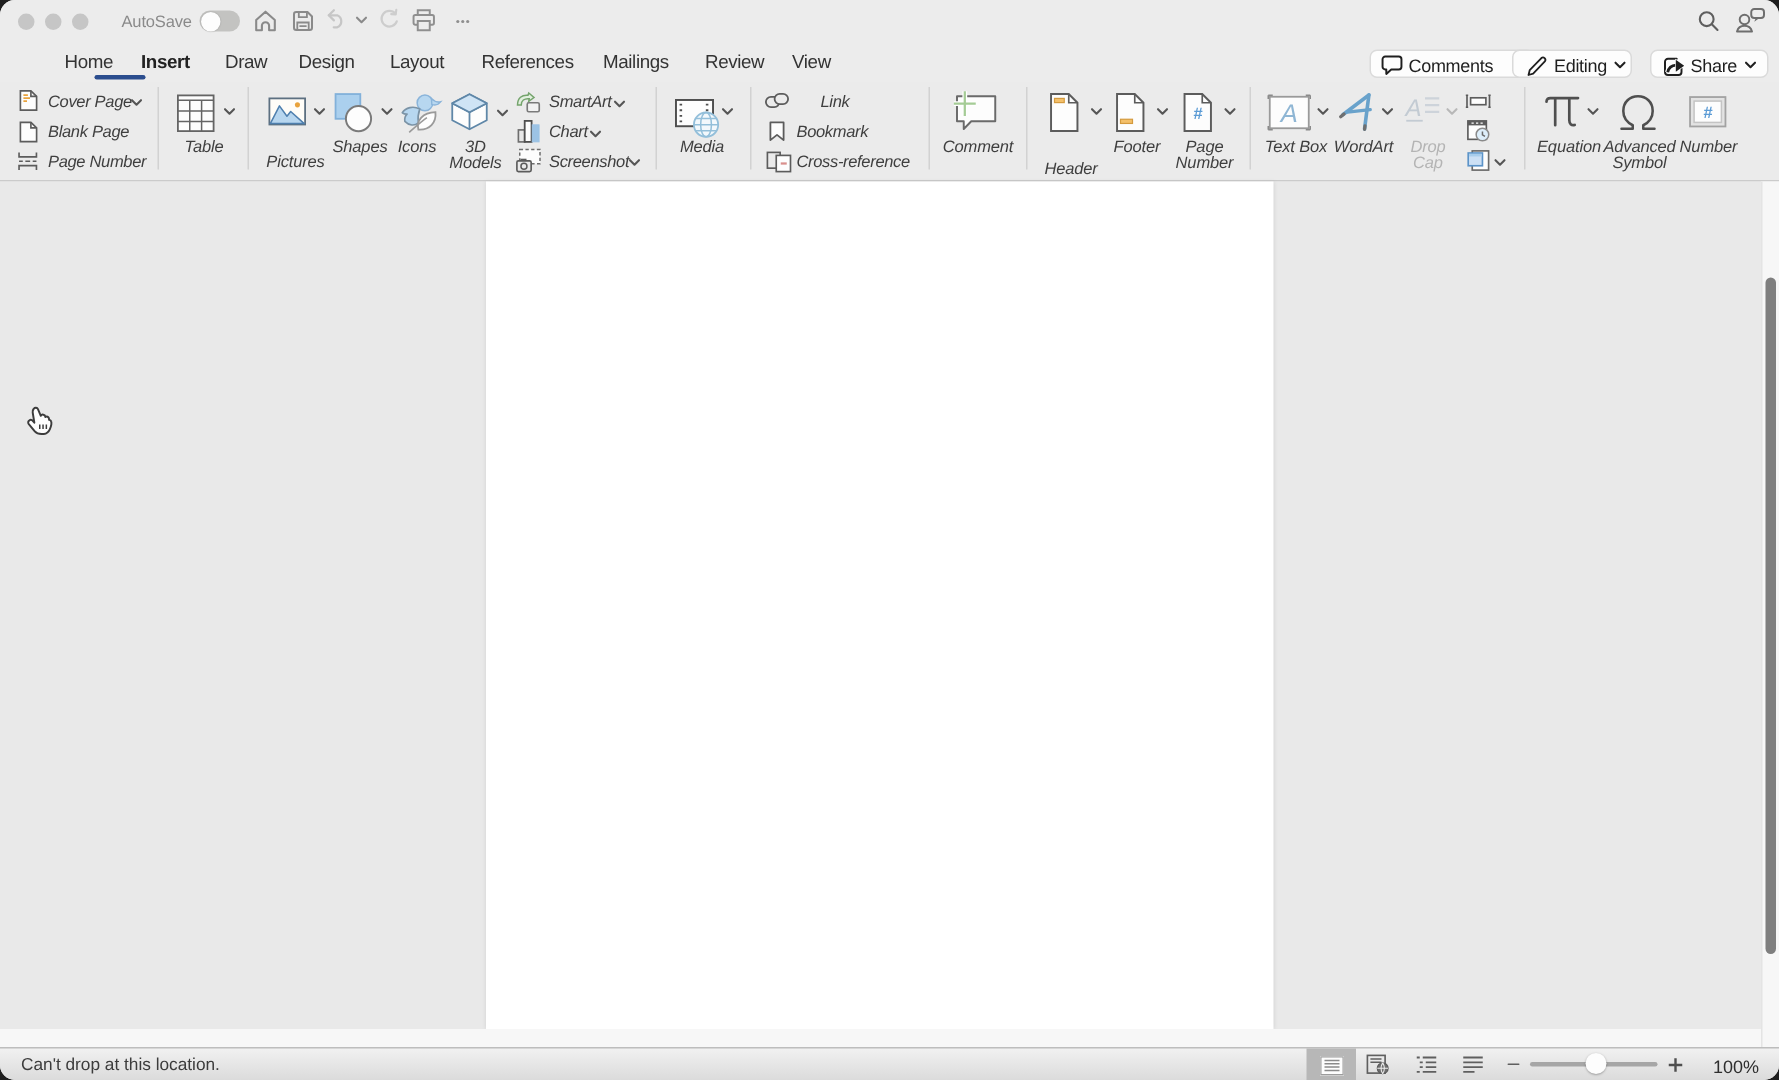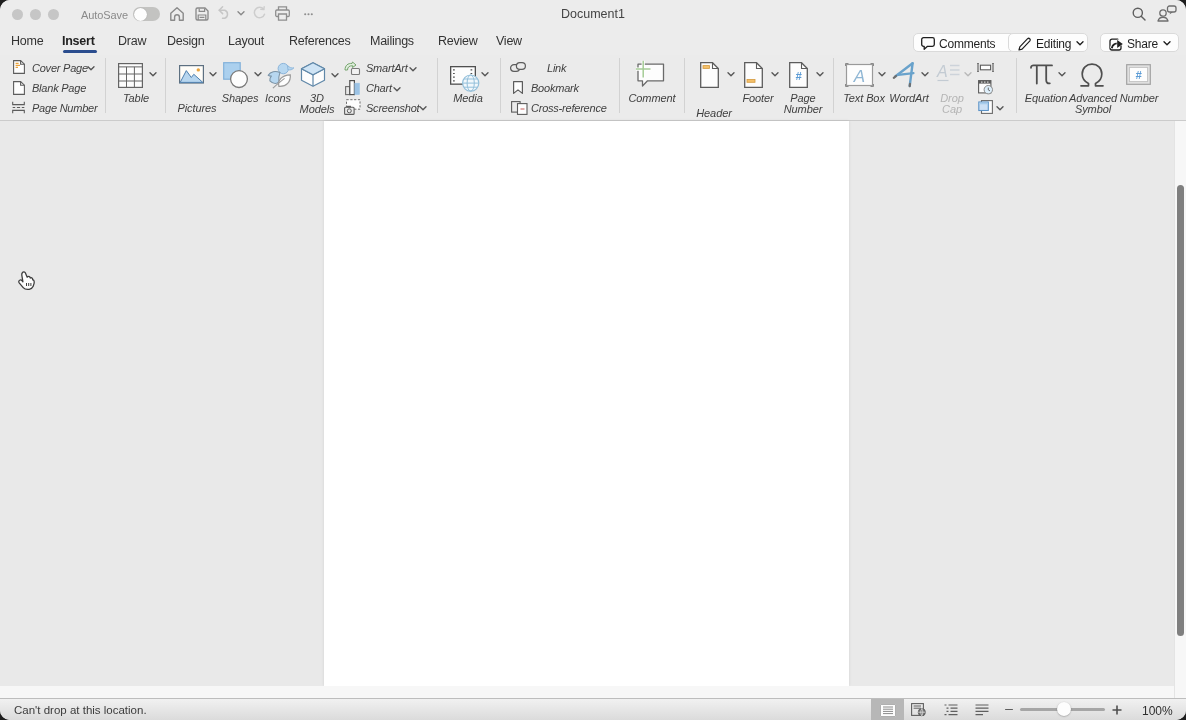--- a/index.html
+++ b/index.html
@@ -6,21 +6,21 @@
 html,body { width:1186px; height:720px; overflow:hidden; background:#1e1e1e; }
 body { font-family:"Liberation Sans", sans-serif; }
 #win { position:absolute; left:0; top:0; width:1186px; height:720px; background:#ebebeb; border-radius:10px; overflow:hidden; }
 #titlebar { position:absolute; left:0; top:0; width:1186px; height:28px; background:#ececec;padding-left:43px; }
 .tl { position:absolute; top:8.5px; width:11px; height:11px; border-radius:50%; background:#c6c6c6; }
 #autosave { position:absolute; left:81px; top:8.5px; font-size:11px; color:#8a8a8a; letter-spacing:-0.1px; }
 #toggle { position:absolute; left:133px; top:7px; width:27px; height:14px; border-radius:7px; background:#c3c3c1; }
 #toggle .knob { position:absolute; left:0.5px; top:0.5px; width:13px; height:13px; border-radius:50%; background:#fdfdfd; box-shadow:0 0 1px rgba(0,0,0,0.25); }
 #doctitle { position:absolute; left:0; right:0; top:7px; text-align:center; font-size:12.5px; color:#444; }
 #tabrow { position:absolute; left:0; top:28px; width:1186px; height:27px; background:#ececec; }
-.tab { position:absolute; top:6px; font-size:12.5px; letter-spacing:-0.25px; color:#333; }
+.tab { position:absolute; top:6px; font-size:12.5px; letter-spacing:-0.25px; color:#333;margin-left:32px; }
 .tab.sel { font-weight:bold; color:#222; }
 #ins-ul { position:absolute; left:62.5px; top:22px; width:34px; height:3px; border-radius:1.5px; background:#2b4d8e; }
 .pillbtn { position:absolute; top:5px; height:19px; background:#fdfdfd; border:1px solid #dadada; border-radius:5px; font-size:12px; letter-spacing:-0.2px; color:#1f1f1f; }
 .pillbtn span { position:absolute; top:2.5px; }
 #ribbon { position:absolute; left:0; top:55px; width:1186px; height:66px; background:#ebebeb; border-bottom:1px solid #cbcbcb;font-style:italic; }
 .vsep { position:absolute; top:3px; width:1px; height:55px; background:#d2d2d2; }
 .rlabel { position:absolute; font-size:11px; letter-spacing:-0.1px; color:#3f3f3f; text-align:center; white-space:nowrap; transform:translateX(-50%); line-height:11px; }
 .rsmall { position:absolute; font-size:11px; letter-spacing:-0.22px; color:#3f3f3f; white-space:nowrap; }
 svg { position:absolute; overflow:visible; }
 #docarea { position:absolute; left:0; top:121px; width:1186px; height:565px; background:#e9e9e9; }
@@ -65,21 +65,20 @@
     <svg style="left:275px; top:6px;" width="15" height="15" viewBox="0 0 15 15">
         <path d="M3.5 4 V0.8 H11.5 V4" stroke="#8f8f8f" stroke-width="1.3" fill="none"></path>
         <rect x="0.7" y="4" width="13.6" height="6.5" rx="1.2" stroke="#8f8f8f" stroke-width="1.3" fill="none"></rect>
         <path d="M3.5 8 H11.5 V14.2 H3.5 Z" stroke="#8f8f8f" stroke-width="1.3" fill="#ececec"></path>
       </svg>
     <svg style="left:303.5px; top:13px;" width="9" height="3" viewBox="0 0 9 3">
         <circle cx="1.2" cy="1.3" r="1.05" fill="#8f8f8f"></circle>
         <circle cx="4.5" cy="1.3" r="1.05" fill="#8f8f8f"></circle>
         <circle cx="7.8" cy="1.3" r="1.05" fill="#8f8f8f"></circle>
       </svg>
-    <div id="doctitle">Document1</div>
     <svg style="left:1132px; top:7px;" width="14" height="14" viewBox="0 0 14 14">
         <circle cx="5.8" cy="5.8" r="4.6" stroke="#5f5f5f" stroke-width="1.4" fill="none"></circle>
         <path d="M9.2 9.2 L13 13" stroke="#5f5f5f" stroke-width="1.4" stroke-linecap="round"></path>
       </svg>
     <svg style="left:1157px; top:5px;" width="20" height="17" viewBox="0 0 20 17">
         <circle cx="6" cy="8" r="3.2" stroke="#6e6e6e" stroke-width="1.3" fill="none"></circle>
         <path d="M1 16 A5.2 5.2 0 0 1 11 16 Z" stroke="#6e6e6e" stroke-width="1.3" fill="none" stroke-linejoin="round"></path>
         <rect x="10.5" y="1" width="8.5" height="6" rx="2" stroke="#6e6e6e" stroke-width="1.3" fill="none"></rect>
         <path d="M13.5 7 L12.5 9.5 L16 7" fill="#6e6e6e"></path>
       </svg>

